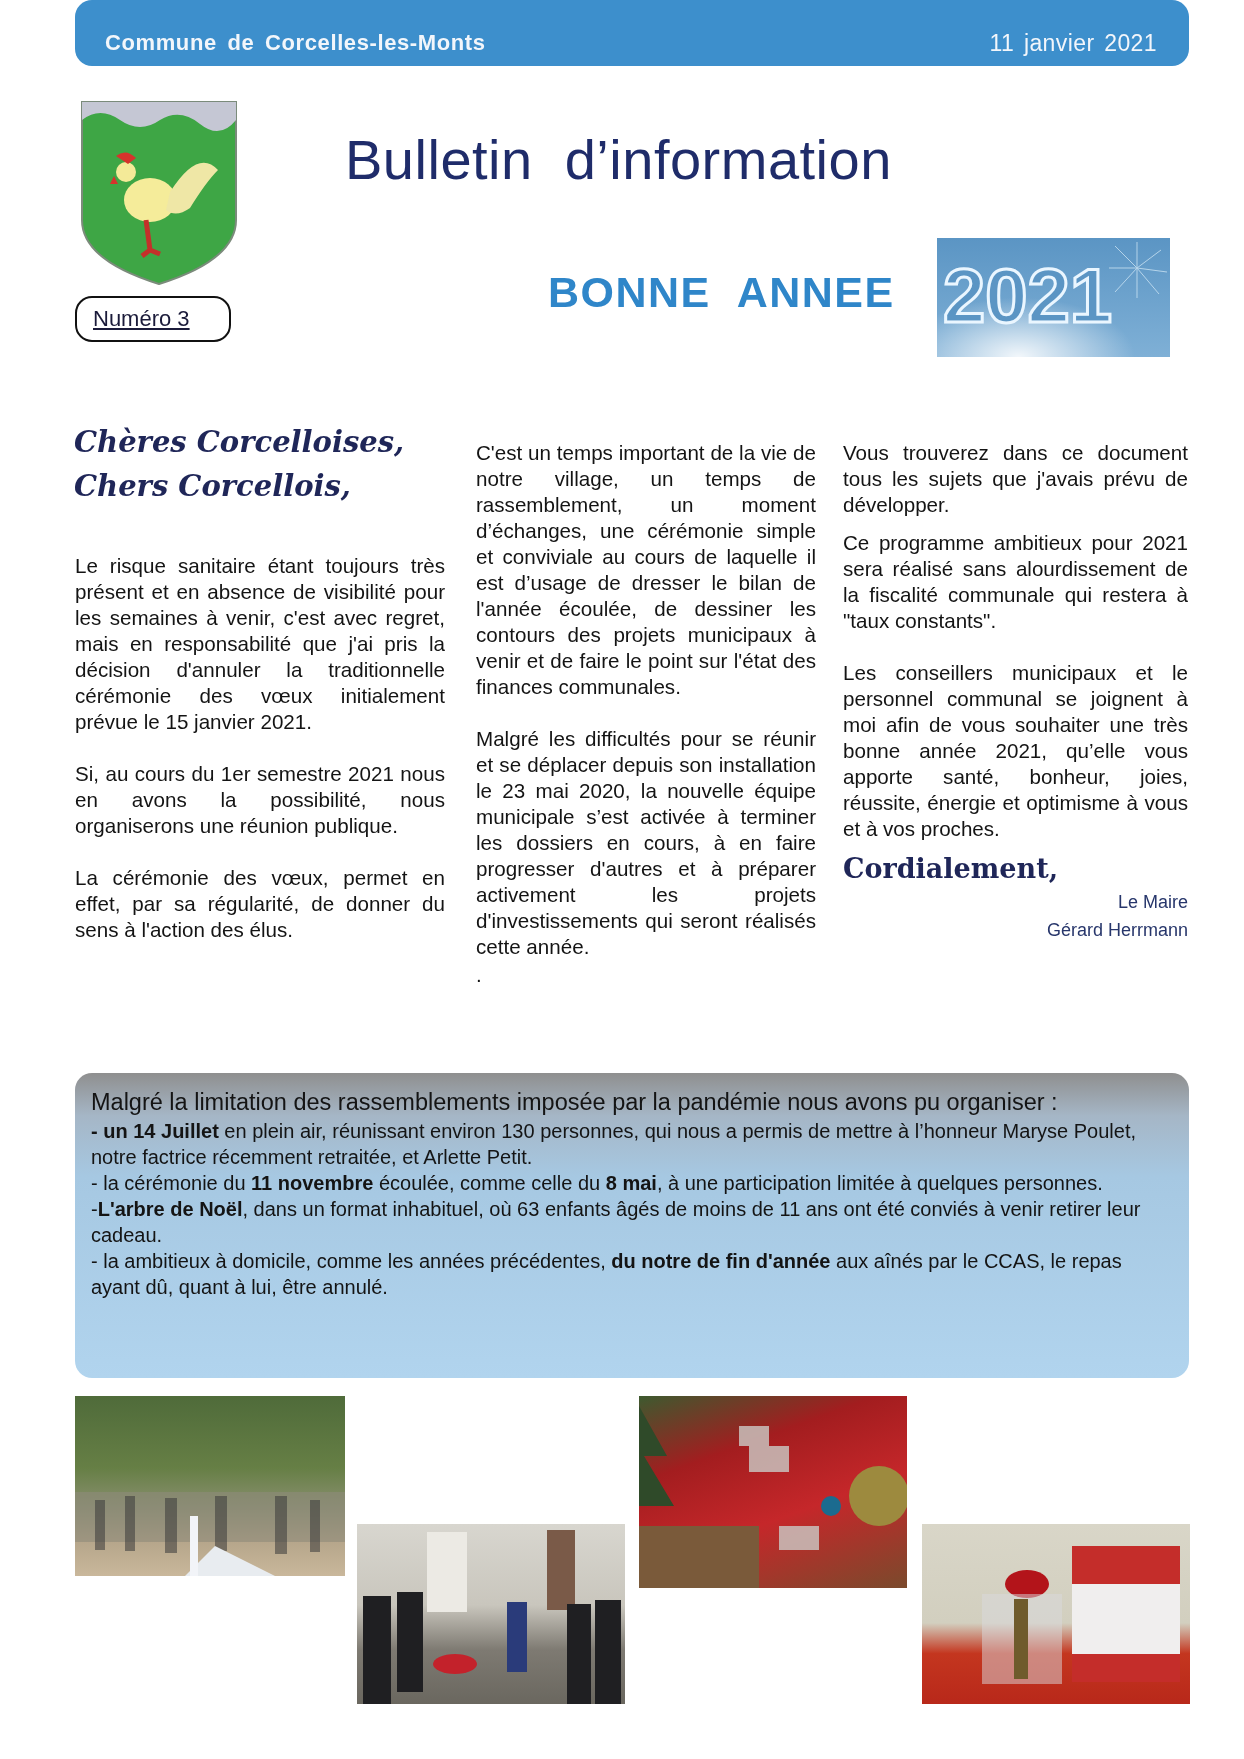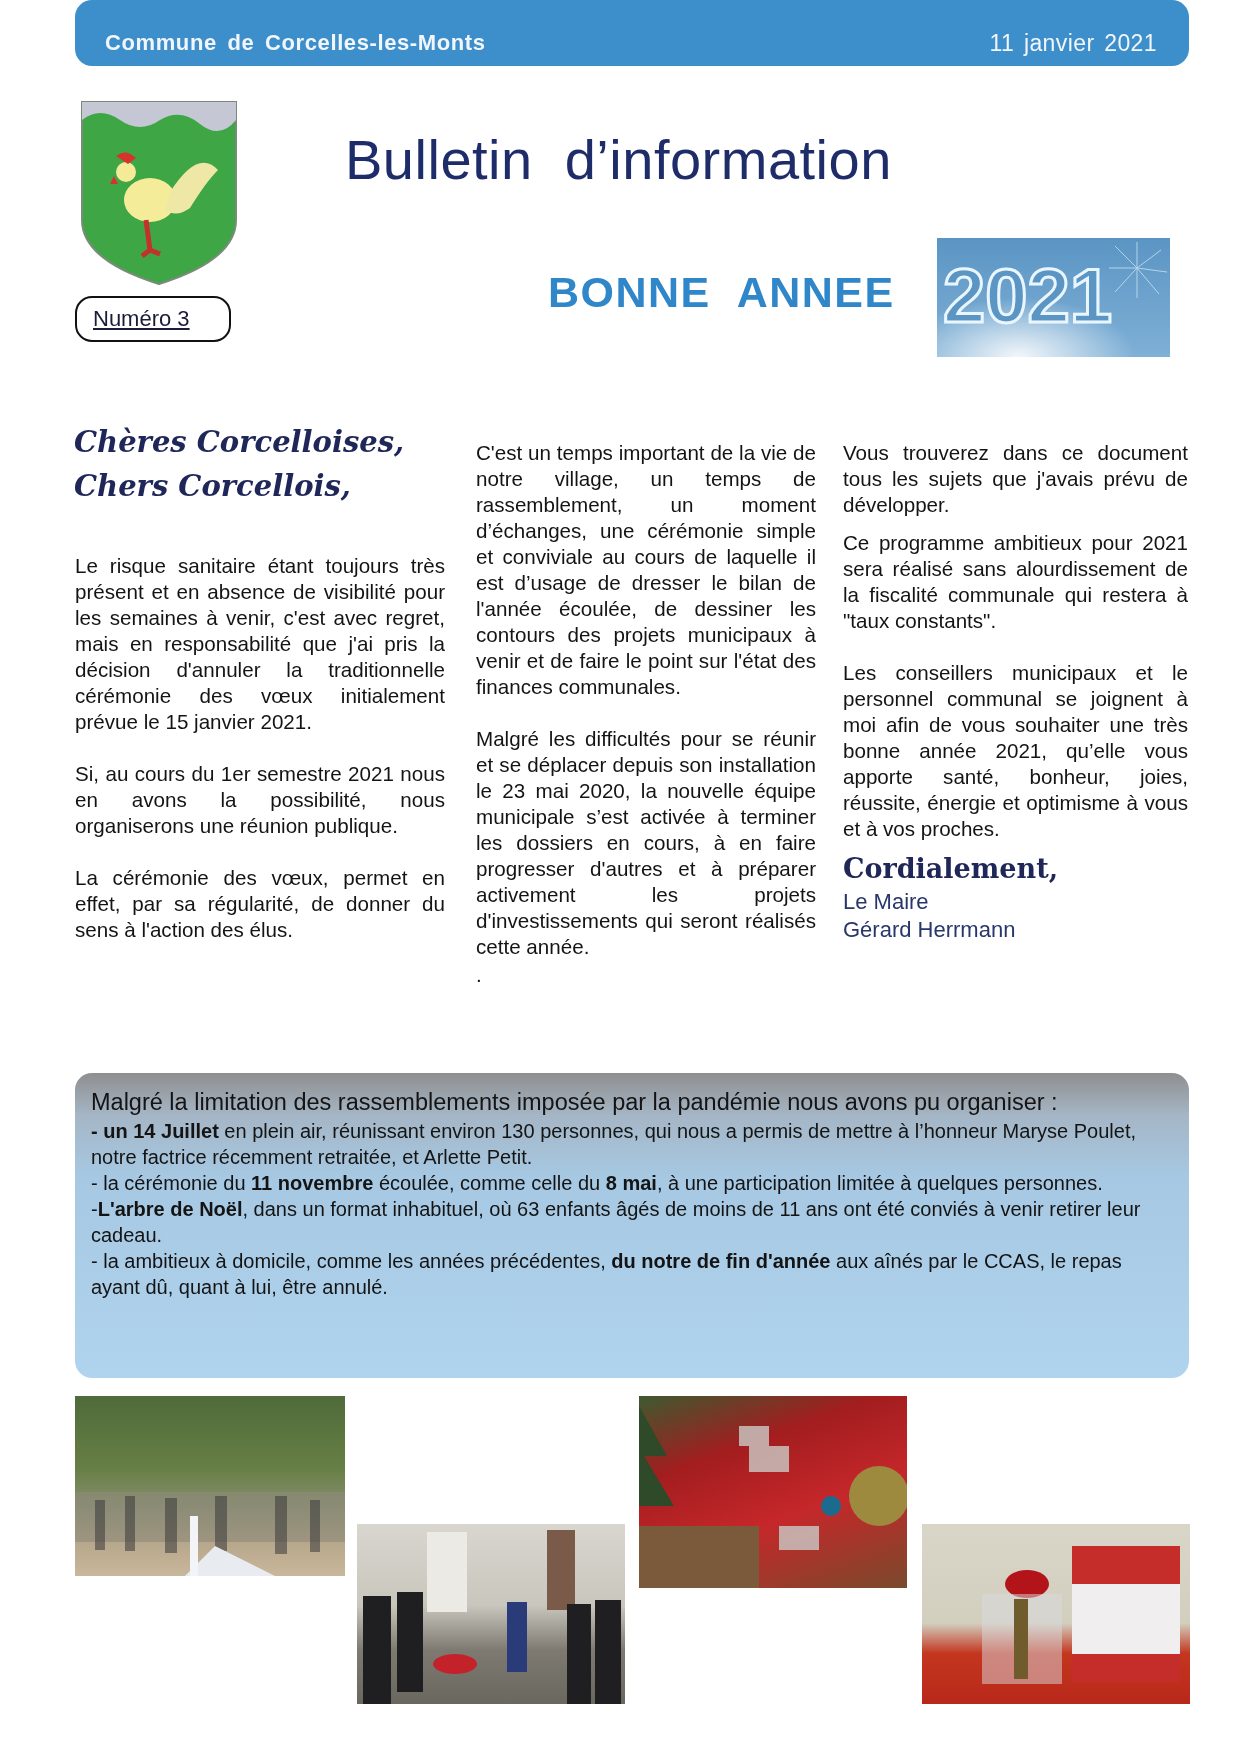--- a/index.html
+++ b/index.html
@@ -30,21 +30,21 @@
   .greeting { left:74px; top:420px; font-family:"DejaVu Serif", serif; font-style:italic;
               font-weight:bold; color:#1f2658; font-size:29px; line-height:44px; }
   .col { position:absolute; font-size:20.6px; line-height:26px; text-align:justify; color:#141414; }
   .col p { margin:0 0 26px 0; }
   .col1 { left:75px; top:553px; width:370px; }
   .col2 { left:476px; top:440px; width:340px; }
   .col3 { left:843px; top:440px; width:345px; }
   .col3 p.tight { margin-bottom:12px; }
   .signoff { font-family:"DejaVu Serif", serif; font-weight:bold; color:#1f2658;
              font-size:27px; margin:10px 0 6px 0 !important; }
-  .mayor { color:#27366b; text-align:left; font-size:22px; line-height:28px; }
+  .mayor { color:#27366b; text-align:right; font-size:18px; line-height:28px; }
 
   
   .infobox { left:75px; top:1073px; width:1114px; height:305px;
              background:linear-gradient(180deg,#8f8f8f 0%,#a5b6c6 14%,#a6c8e2 34%,#b1d4ee 100%);
              box-sizing:border-box; padding:14px 16px 10px 16px; }
   .infobox .lead { font-size:23.5px; line-height:31px; color:#141414; }
   .infobox .item { font-size:20px; line-height:26px; color:#141414; }
   .infobox b { font-weight:bold; }
 
   

